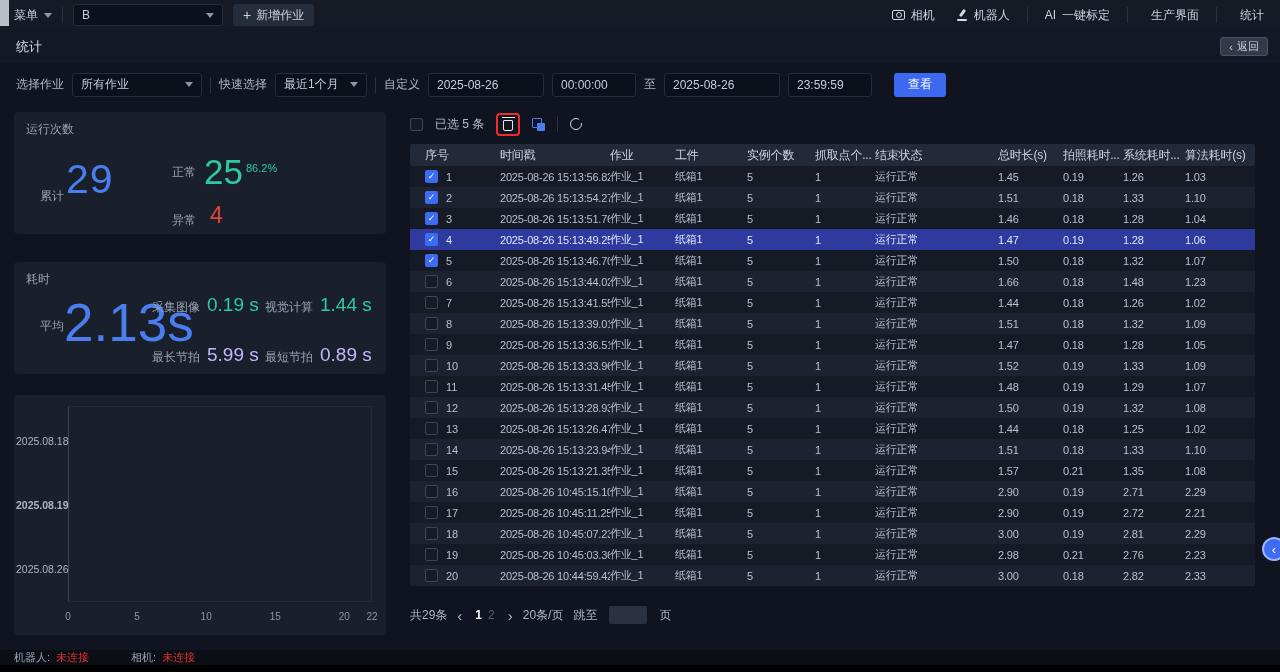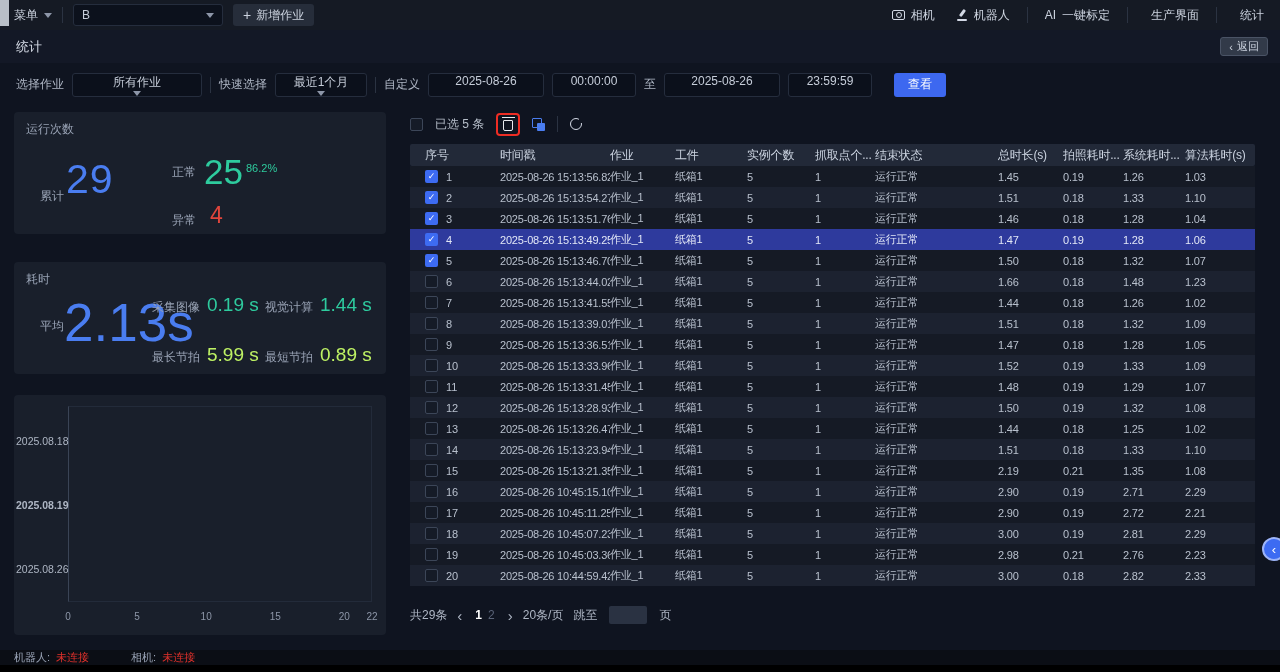--- a/index.html
+++ b/index.html
@@ -34,21 +34,21 @@
   .ic-refresh { width:12px; height:12px; border:1.6px solid #d3d9e5; border-radius:50%; position:relative; }
   .ic-refresh::after { content:""; position:absolute; right:-2px; top:0; width:4px; height:4px; background:#0f1420; }
 
   
   .page-header { position:absolute; top:30px; left:0; right:0; height:33px; background:#131826; display:flex; align-items:center; padding:0 12px 0 16px; }
   .page-title { font-size:13px; color:#d7dde8; }
   .back-btn { margin-left:auto; height:19px; background:#323a49; border:1px solid #4a5365; border-radius:3px; color:#ccd3df; font-size:11px; display:flex; align-items:center; gap:4px; padding:0 8px; font-family:inherit; cursor:pointer; }
 
   
   .filter-row { position:absolute; top:72px; left:16px; height:25px; display:flex; align-items:center; gap:8px; font-size:12px; color:#aeb6c4; }
-  .fld { height:24px; background:#0b101b; border:1px solid #252d3d; border-radius:3px; display:flex; align-items:center; justify-content:space-between; padding:0 8px; color:#c6cdd9;flex-direction:column; }
+  .fld { height:24px; background:#0b101b; border:1px solid #252d3d; border-radius:3px; display:flex; align-items:center; justify-content:space-between; padding:0 8px; color:#c6cdd9; }
   .fld.sel { justify-content:space-between; }
   .w130{width:130px} .w92{width:92px} .w116{width:116px} .w84{width:84px}
   .query-btn { width:52px; height:24px; margin-left:14px; background:#3d68f0; color:#fff; border:none; border-radius:3px; font-size:12px; font-family:inherit; cursor:pointer; }
 
   
   .card { position:absolute; left:14px; width:372px; background:#191f2b; border-radius:4px; }
   .card-title { position:absolute; left:12px; top:9px; font-size:12px; color:#98a2b4; }
   .card-runs { top:112px; height:122px; }
   .lbl { font-size:12px; color:#98a2b4; }
   .runs-total-lbl { position:absolute; left:26px; top:76px; }
@@ -58,21 +58,21 @@
   .runs-pct { position:absolute; left:232px; top:50px; font-size:11px; color:#2ecb9e; }
   .runs-ab-lbl { position:absolute; left:158px; top:100px; }
   .runs-ab { position:absolute; left:196px; top:90px; font-size:23px; color:#e0453c; }
 
   .card-time { top:262px; height:112px; }
   .time-avg-lbl { position:absolute; left:26px; top:56px; }
   .time-avg { position:absolute; left:50px; top:30px; font-size:53px; color:#4a7df0; font-weight:500; }
   .time-grid { position:absolute; left:138px; top:32px; right:8px; display:grid; grid-template-columns:1fr 1fr; row-gap:28px; }
   .time-item { display:flex; align-items:baseline; gap:7px; }
   .time-item .tv { font-size:19px; }
-  .tv.teal { color:#2ecb9e; } .tv.purple { color:#bef264;text-align:center; }
+  .tv.teal { color:#2ecb9e; } .tv.purple { color:#c4b5fd;text-align:center; }
 
   .card-chart { top:395px; height:240px; }
   .plot { position:absolute; left:54px; top:11px; width:304px; height:196px; border:1px solid #232b3a; border-left:1px solid #3a4456; }
   .bar-group { position:absolute; left:0; }
   .bar { height:27px; }
   .bar.b1 { background:#4a86ea; }
   .bar.b2 { background:#1fc09c; }
   .cat-label { position:absolute; width:48px; text-align:right; font-size:10.5px; color:#aeb6c4; left:2px; }
   .xtick { position:absolute; transform:translateX(-50%); font-size:10px; color:#8d96a8; top:216px; }
 
@@ -520,21 +520,21 @@
           <div class="c1">
             <span class="cb off"></span>
             <span>15</span>
           </div>
           <div class="ccell">2025-08-26 15:13:21.352</div>
           <div class="ccell">作业_1</div>
           <div class="ccell">纸箱1</div>
           <div class="ccell">5</div>
           <div class="ccell">1</div>
           <div class="ccell">运行正常</div>
-          <div class="ccell">2.19</div>
+          <div class="ccell">1.57</div>
           <div class="ccell">0.21</div>
           <div class="ccell">1.35</div>
           <div class="ccell">1.08</div>
         </div>
         <div class="grid-row trow even">
           <div class="c1">
             <span class="cb off"></span>
             <span>16</span>
           </div>
           <div class="ccell">2025-08-26 10:45:15.108</div>

